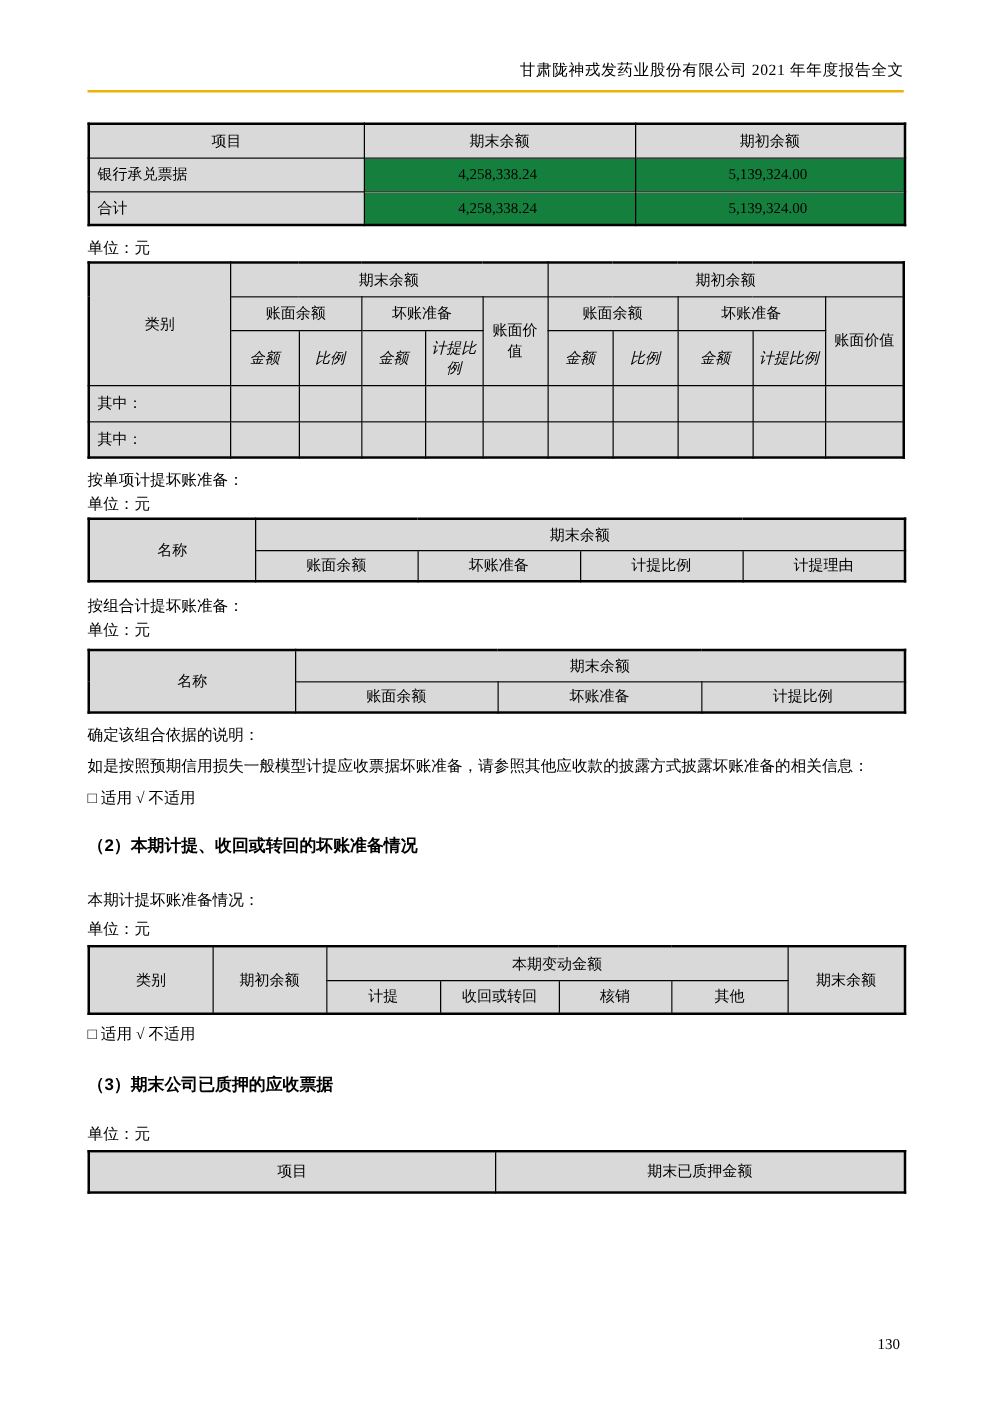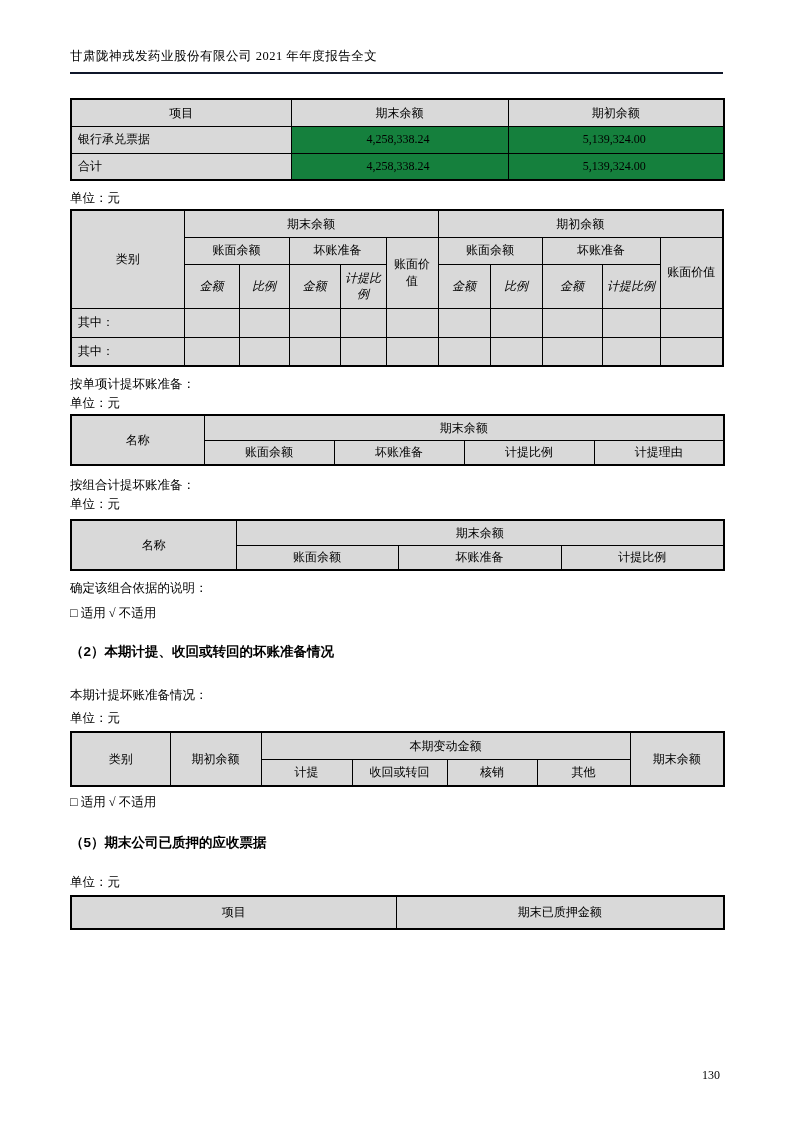--- a/index.html
+++ b/index.html
@@ -8,24 +8,24 @@
     position: relative;
     width: 793px;
     height: 1122px;
     background: #ffffff;
     font-family: "Liberation Serif", "DejaVu Serif", serif;
     color: #000000;
     padding: 48px 70px 0 70px;
     overflow: hidden;
   }
   .doc-header {
-    text-align: left;
+    text-align: right;
     font-size: 12.5px;
     padding-bottom: 7px;
-    border-bottom: 2px solid #0f172a;
+    border-bottom: 2px solid #eab308;
     letter-spacing: 0.5px;
   }
   table {
     border-collapse: collapse;
     table-layout: fixed;
     width: 653px;
     border: 2px solid #000;
     font-size: 12px;
   }
   th, td {
@@ -244,20 +244,21 @@
     </tr>
     <tr>
       <th class="shade">账面余额</th>
       <th class="shade">坏账准备</th>
       <th class="shade">计提比例</th>
     </tr>
   </tbody>
     </table>
 
   <div id="note-basis" class="note-line">确定该组合依据的说明：</div>
+  <div id="note-ecl" class="note-line">如是按照预期信用损失一般模型计提应收票据坏账准备，请参照其他应收款的披露方式披露坏账准备的相关信息：</div>
   <div id="check-1" class="check-line">□ 适用 √ 不适用</div>
 
   <div id="heading-2" class="section-heading">（2）本期计提、收回或转回的坏账准备情况</div>
 
   <div id="note-current" class="note-line">本期计提坏账准备情况：</div>
   <div id="unit-4" class="unit-line">单位：元</div>
 
   <table id="table-changes">
     <colgroup>
       <col style="width:99px">
@@ -279,21 +280,21 @@
       <th class="shade">计提</th>
       <th class="shade">收回或转回</th>
       <th class="shade">核销</th>
       <th class="shade">其他</th>
     </tr>
   </tbody>
     </table>
 
   <div id="check-2" class="check-line">□ 适用 √ 不适用</div>
 
-  <div id="heading-3" class="section-heading">（5）期末公司已质押的应收票据</div>
+  <div id="heading-3" class="section-heading">（3）期末公司已质押的应收票据</div>
 
   <div id="unit-5" class="unit-line">单位：元</div>
 
   <table id="table-pledged">
     <colgroup>
         <col style="width:325px">
         <col style="width:328px">
       </colgroup>
     <tbody>
         <tr>

